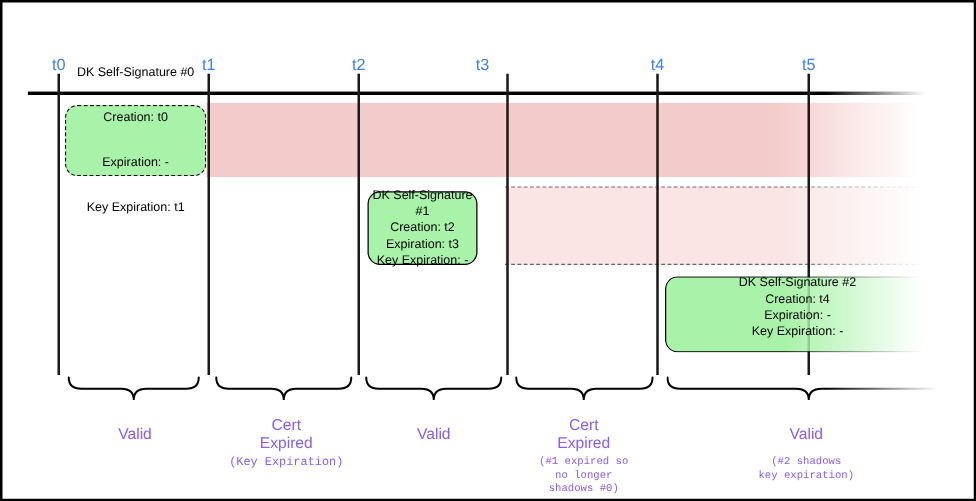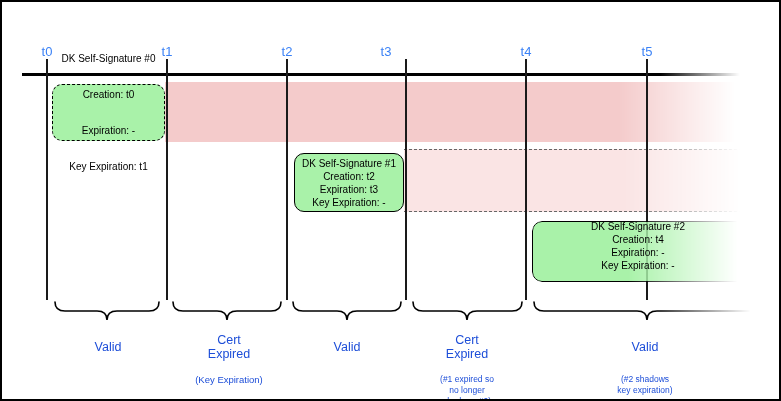--- a/index.html
+++ b/index.html
@@ -38,21 +38,21 @@
   }
   
   .sigbox{
     position:absolute;z-index:3;box-sizing:border-box;
     background:#A9F2A9;border:1.5px solid #000;border-radius:10px;
     display:flex;flex-direction:column;justify-content:center;align-items:center;
     font-size:10px;line-height:13px;text-align:center;color:#000;
   }
   .sigbox.dashed{border-style:dashed;}
   .sig0{left:50px;top:82px;width:113px;height:57px;gap:23px;}
-  .sig1{left:292px;top:151px;width:110px;height:59px;}
+  .sig1{left:292px;top:151px;width:88px;height:59px;}
   .sig2-band{
     left:530px;top:219px;width:214px;height:61px;
     position:absolute;z-index:3;box-sizing:border-box;
     background:#A9F2A9;border:1.5px solid #000;border-radius:10px;
     -webkit-mask-image:linear-gradient(to right,#000 45%,transparent 96%);
             mask-image:linear-gradient(to right,#000 45%,transparent 96%);
   }
   .sig2-text{
     position:absolute;left:530px;top:219px;width:212px;height:49px;z-index:4;
     display:flex;flex-direction:column;justify-content:center;align-items:center;
@@ -61,27 +61,27 @@
   
   .brace{position:absolute;top:297px;height:24px;z-index:2;overflow:visible;}
   .brace path{fill:none;stroke:#000;stroke-width:1.6;stroke-linecap:round;}
   .brace.fade{
     -webkit-mask-image:linear-gradient(to right,#000 56%,transparent 95%);
             mask-image:linear-gradient(to right,#000 56%,transparent 95%);
   }
   
   .period{
     position:absolute;top:329px;width:140px;z-index:2;
-    display:flex;flex-direction:column;align-items:center;text-align:center;color:#1d4ed8;
+    display:flex;flex-direction:column;align-items:center;text-align:center;color:#8b5cf6;
   }
   .period .plabel{
     font-size:12.5px;line-height:14px;min-height:31px;width:64px;
     display:flex;align-items:center;justify-content:center;text-align:center;
   }
-  .period .pnote{font-size:8.5px;line-height:11px;white-space:pre-line;margin-top:12px;}
+  .period .pnote{font-size:8.5px;line-height:11px;white-space:pre-line;margin-top:2px;font-family:Liberation Mono, monospace;}
   .period.p2 .pnote{font-size:9.5px;}
   .p1{left:36px;}.p2{left:157px;}.p3{left:275px;}.p4{left:395px;}.p5{left:573px;}
 </style>
 </head>
 <body>
 
 <div class="canvas">
 
   <div class="band band-red"></div>
   <div class="band band-pink"></div>

